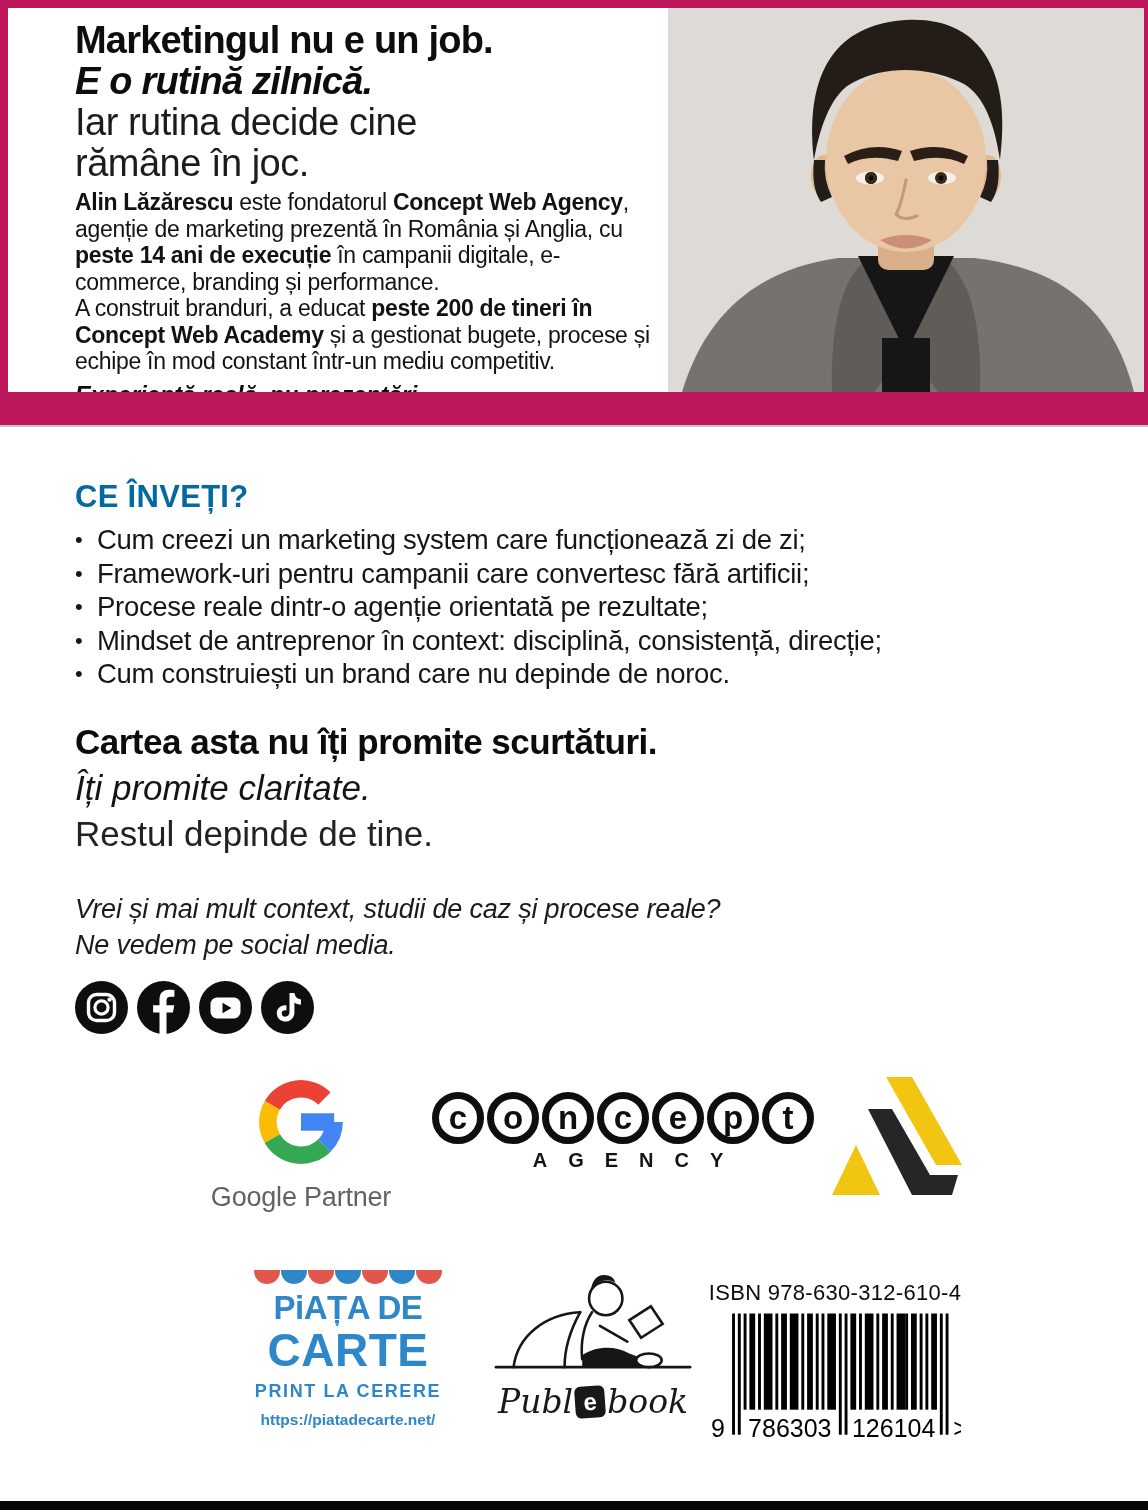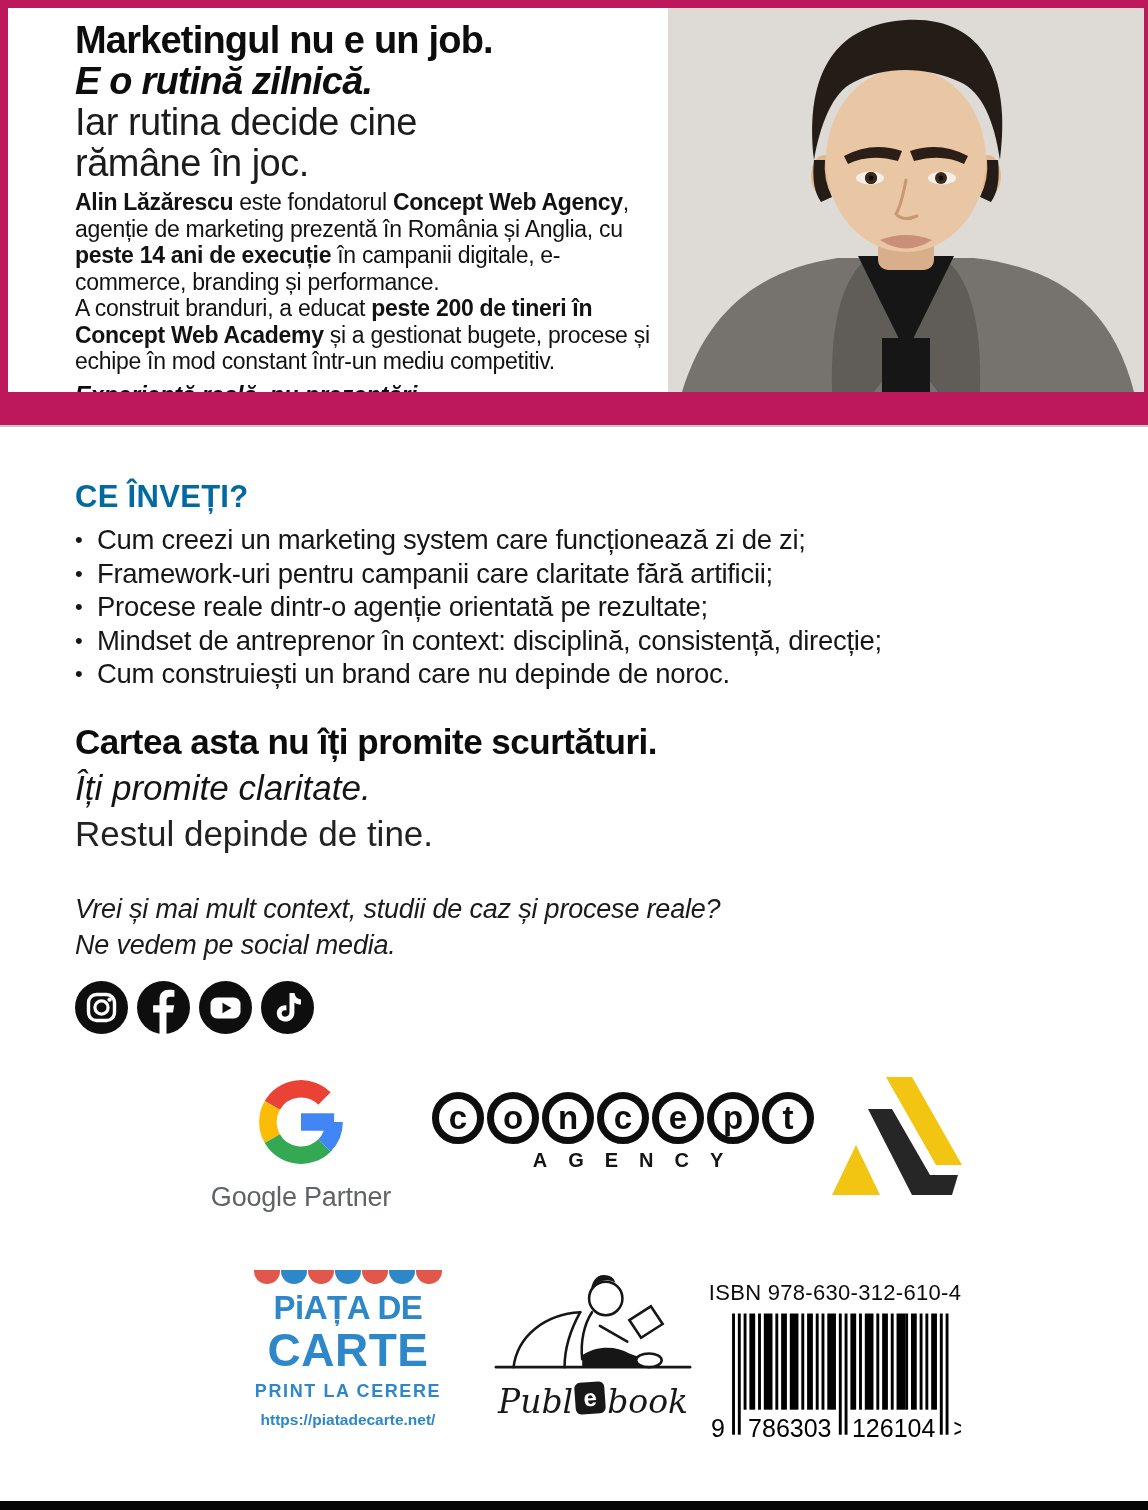--- a/index.html
+++ b/index.html
@@ -65,21 +65,21 @@
   .piata { position:absolute; left:250px; top:8px; width:196px; text-align:center; }
   .awning { display:flex; justify-content:center; gap:1px; }
   .scallop { width:26px; height:14px; border-radius:0 0 26px 26px; }
   .piata-l1 { margin-top:5px; font-size:33px; font-weight:800; letter-spacing:-0.5px; }
   .piata-l2 { font-size:46px; font-weight:800; letter-spacing:0.5px; margin-top:-4px; }
   .piata-l3 { font-size:18px; font-weight:700; letter-spacing:1.6px; margin-top:4px; }
   .piata-url { font-size:15.5px; font-weight:700; margin-top:9px; }
   .publebook { position:absolute; left:487px; top:0; width:212px; text-align:center; }
   .pb-art { width:206px; height:122px; }
   .pb-word { margin-top:-6px; font-family:"DejaVu Serif", serif; font-style:italic;
-             font-size:33px; color:#181818; display:flex; align-items:flex-start; justify-content:center; }
+             font-size:33px; color:#181818; display:flex; align-items:center; justify-content:center; }
   .pb-e { display:inline-flex; align-items:center; justify-content:center; width:30px; height:32px;
           background:#181818; color:#fff; border-radius:6px; margin:0 2px; transform:rotate(-4deg);
           font-size:24px; font-style:normal; font-family:"Liberation Sans",sans-serif; font-weight:700; }
   .isbn-block { position:absolute; left:702px; top:18px; width:266px; text-align:center; }
   .isbn-label { font-size:22px; font-weight:500; color:#0c0c0c; letter-spacing:0.3px; }
   .barcode { margin-top:4px; width:252px; height:134px; }
 
   .bottom-bar { position:absolute; top:1501px; left:0; width:1148px; height:9px; background:#050505; }
 </style>
 </head>
@@ -142,21 +142,21 @@
   <div class="main">
     <div class="content">
       <h2 class="learn-title">CE ÎNVEȚI?</h2>
       <ul class="bullets">
         <li>
             <span class="bullet-dot">•</span>
             <span>Cum creezi un marketing system care funcționează zi de zi;</span>
           </li>
         <li>
             <span class="bullet-dot">•</span>
-            <span>Framework-uri pentru campanii care claritate fără artificii;</span>
+            <span>Framework-uri pentru campanii care convertesc fără artificii;</span>
           </li>
         <li>
             <span class="bullet-dot">•</span>
             <span>Procese reale dintr-o agenție orientată pe rezultate;</span>
           </li>
         <li>
             <span class="bullet-dot">•</span>
             <span>Mindset de antreprenor în context: disciplină, consistență, direcție;</span>
           </li>
         <li>

